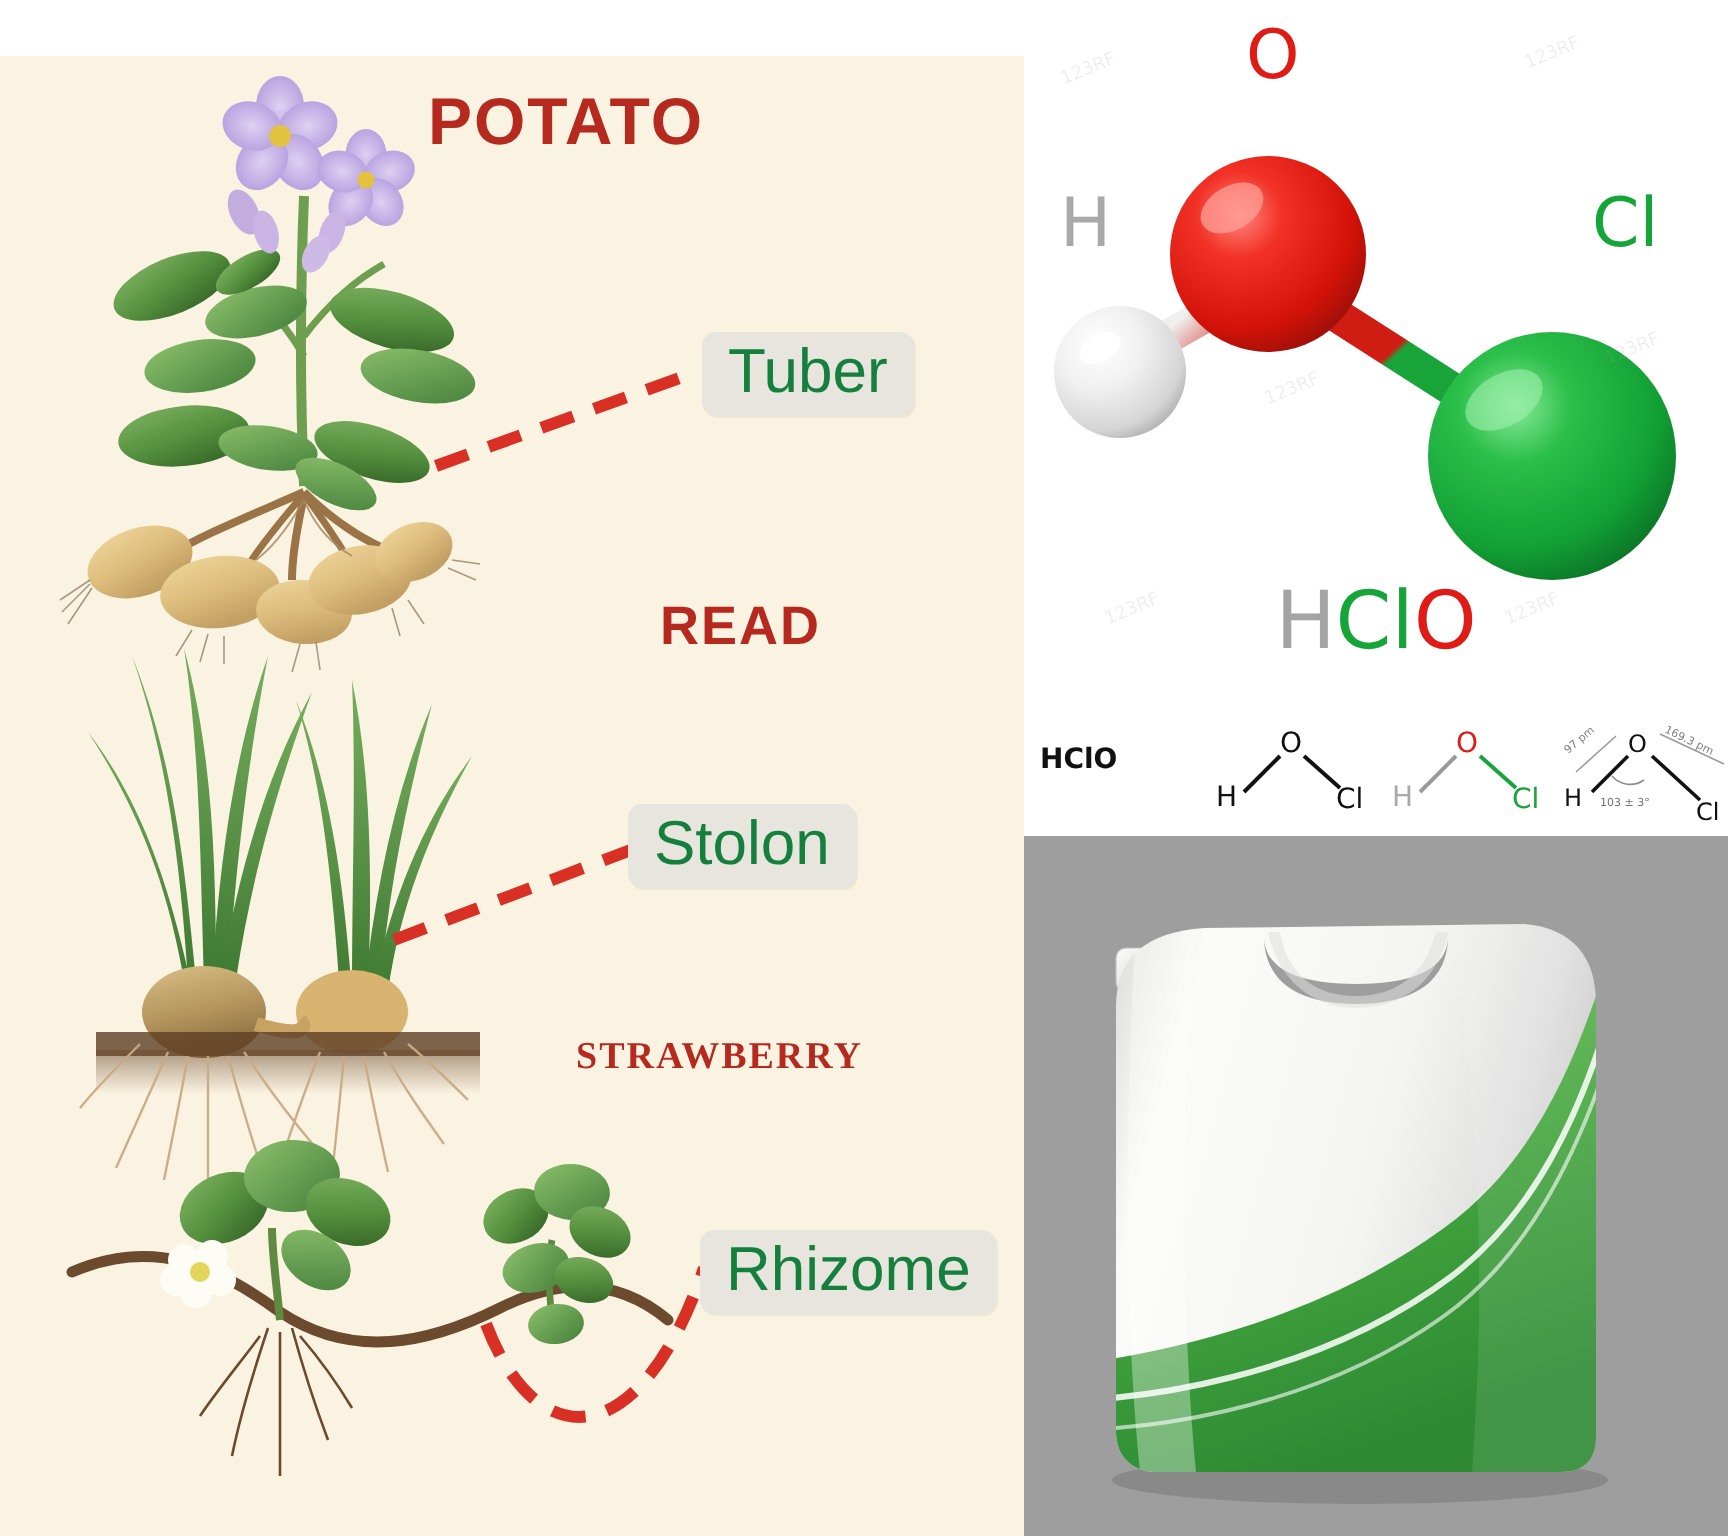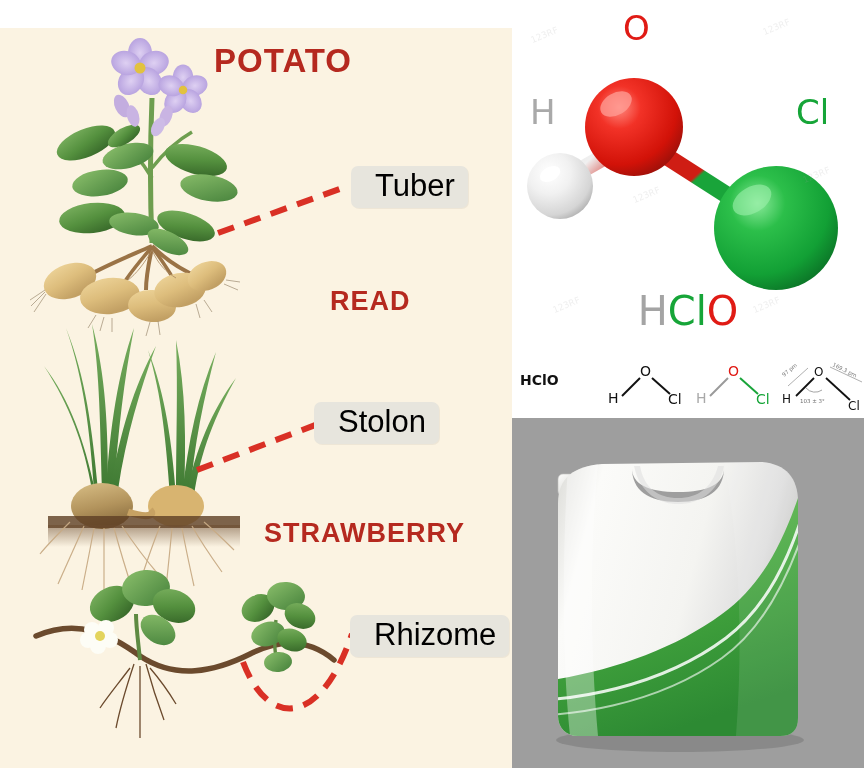--- a/index.html
+++ b/index.html
@@ -27,31 +27,31 @@
   }
 
   .head-title {
     position: absolute;
     font-weight: 700;
     color: #b5291f;
     letter-spacing: 1px;
     white-space: nowrap;
   }
   #title-potato     { left: 214px; top: 14px;  font-size: 33px; }
-  #title-read       { left: 330px; top: 258px; font-size: 27px; }
-  #title-strawberry { left: 264px; top: 490px; font-size: 27px; }
+  #title-read       { left: 330px; top: 270px; font-size: 27px; }
+  #title-strawberry { left: 288px; top: 490px; font-size: 19px; font-family: Liberation Serif, serif; }
 
   .callout {
     position: absolute;
     background: #e7e5dd;
-    color: #000000;
+    color: #15803d;
     border-radius: 7px;
     font-size: 31px;
     font-weight: 400;
-    padding: 3px 13px 6px 24px;
+    padding: 3px 13px 6px 13px;
     line-height: 1.08;
     white-space: nowrap;
     box-shadow: 1px 1px 0 rgba(0,0,0,0.05);
   }
   #callout-tuber   { left: 351px; top: 138px; }
   #callout-rhizome { left: 314px; top: 374px; }
   #callout-stolon  { left: 350px; top: 587px; }
 
   .leader { position: absolute; left: 0; top: 0; width: 512px; height: 768px; pointer-events: none; }
 

